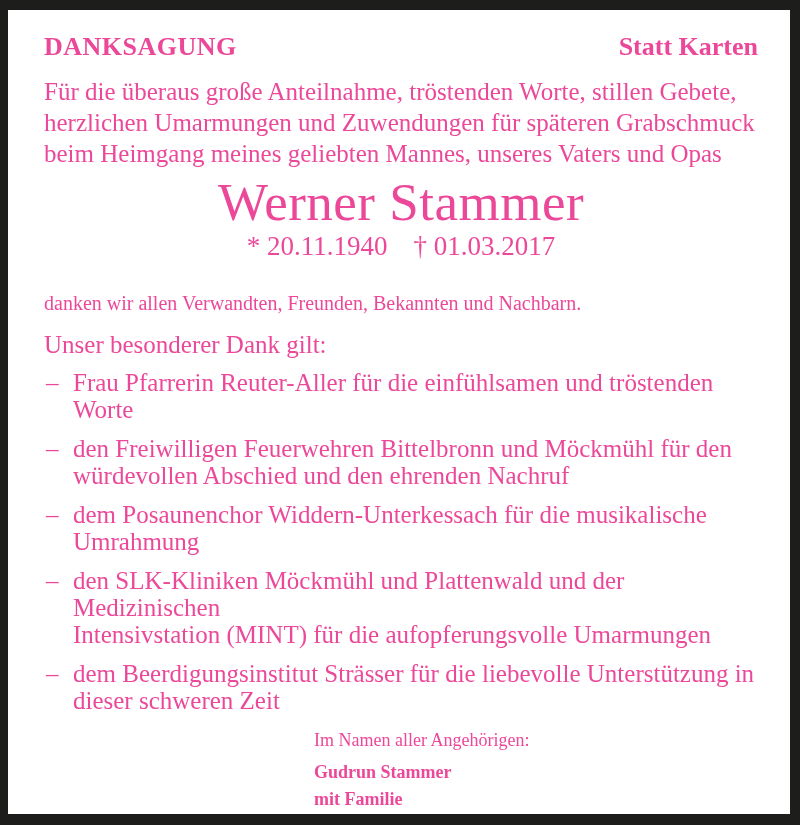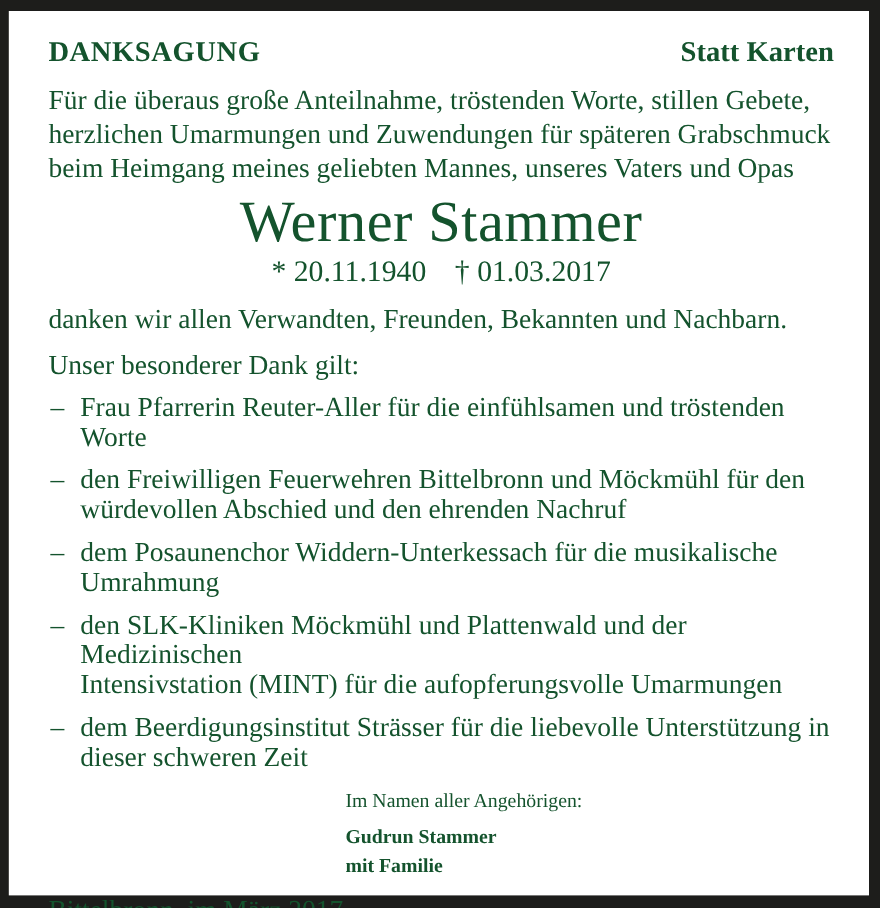--- a/index.html
+++ b/index.html
@@ -13,21 +13,21 @@
   .card {
     position: absolute;
     left: 8px;
     top: 10px;
     width: 782px;
     height: 804px;
     background: #ffffff;
     box-sizing: border-box;
     padding: 22px 32px 20px 36px;
     font-family: "Liberation Serif", "DejaVu Serif", serif;
-    color: #14532d;
+    color: #ec4899;
   }
   .header-row {
     display: flex;
     justify-content: space-between;
     align-items: baseline;
     font-size: 26px;
     font-weight: bold;
     line-height: 30px;
   }
   .kicker { letter-spacing: 0.5px; }
@@ -45,22 +45,22 @@
     letter-spacing: 0.5px;
   }
   .dates {
     margin-top: 0;
     text-align: center;
     font-size: 27px;
     line-height: 30px;
   }
   .dates .birth { margin-right: 26px; }
   .thanks-line {
-    margin-top: 16px;
-    font-size: 25px;
+    margin-top: 28px;
+    font-size: 20px;
     line-height: 28px;
   }
   .special-heading {
     margin-top: 14px;
     font-size: 25px;
     line-height: 28px;
   }
   .thanks-list { margin-top: 10px; }
   .thanks-item {
     display: flex;

